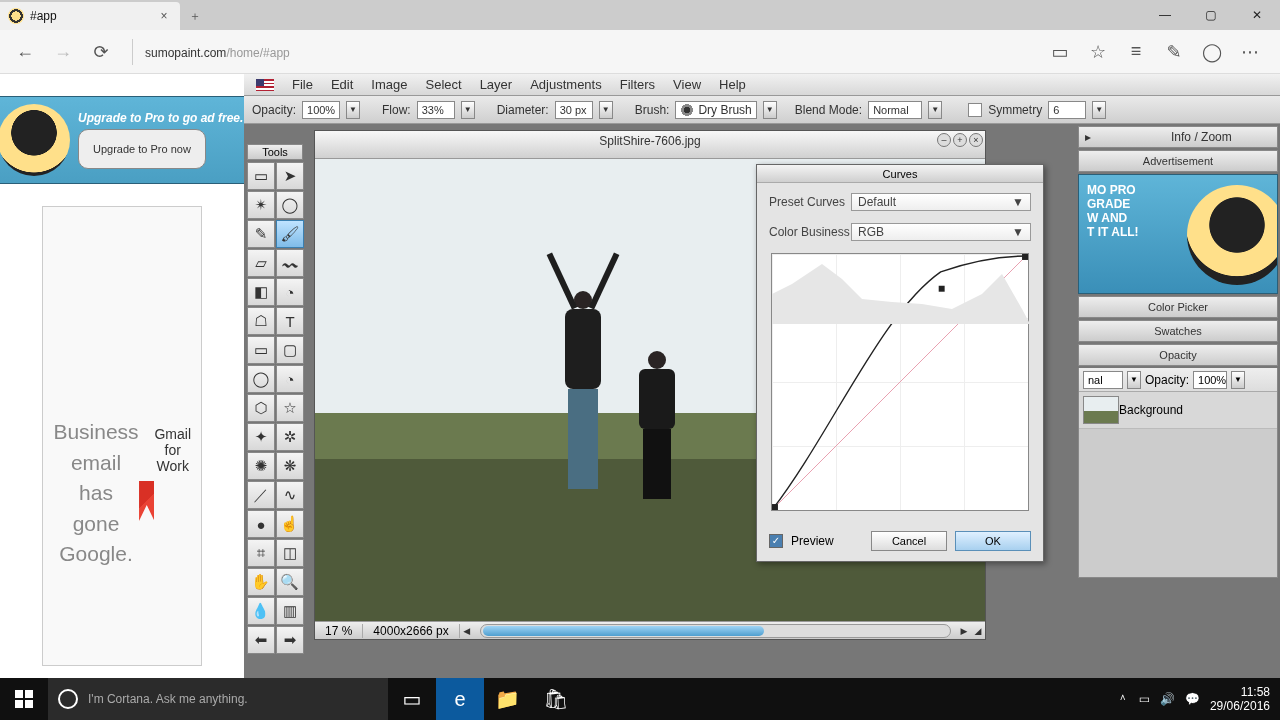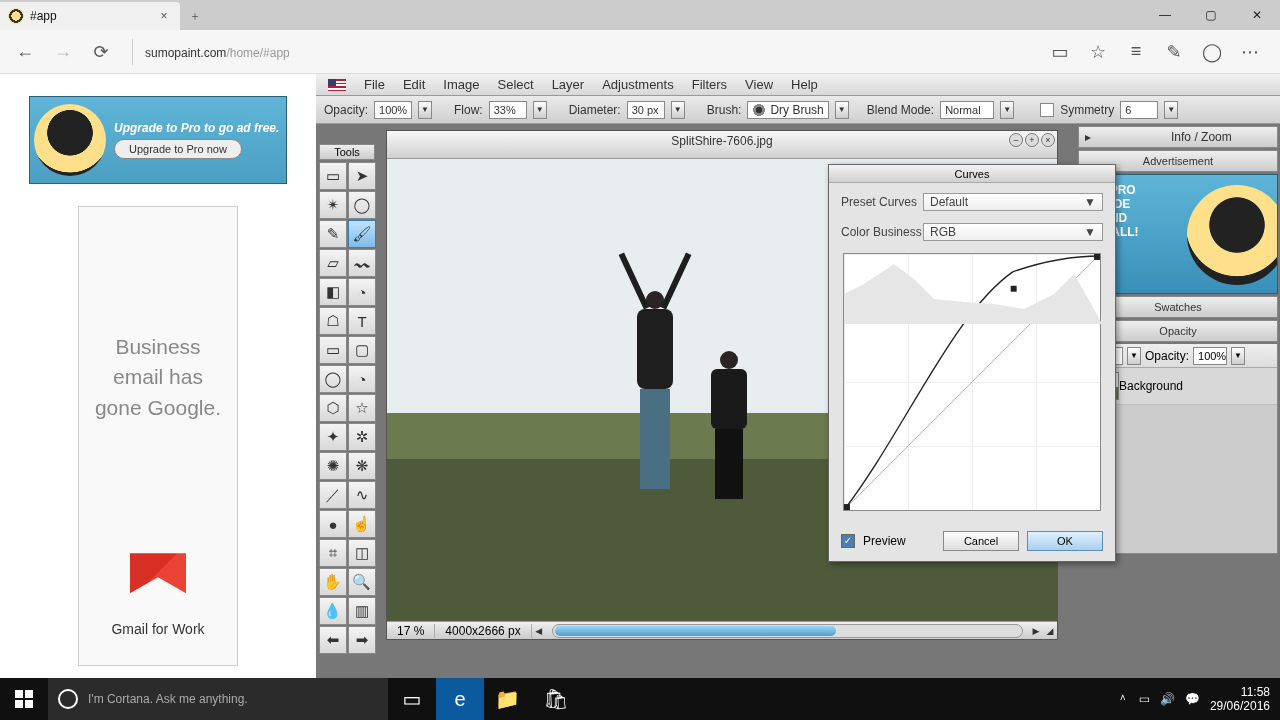--- a/index.html
+++ b/index.html
@@ -15,26 +15,26 @@
 .win-btn{width:46px;height:30px;text-align:center;line-height:30px;color:#222}
 .nav-bar{height:44px;background:#f6f6f6;display:flex;align-items:center;padding:0 6px;border-bottom:1px solid #ddd}
 .nav-btn{width:38px;height:38px;display:flex;align-items:center;justify-content:center;color:#555;font-size:18px}
 .url-sep{width:1px;height:26px;background:#ccc;margin:0 12px}
 .url{font-size:15px;color:#333}
 .url .dim{color:#999}
 .nav-right{margin-left:auto;display:flex;gap:10px;align-items:center;padding-right:10px}
 .nav-ico{width:28px;height:28px;display:flex;align-items:center;justify-content:center;color:#555;font-size:18px}
 
 .page{display:flex;height:604px}
-.left-col{width:316px;background:#fff;display:flex;flex-direction:column;align-items:center;padding-top:22px;gap:22px}
+.left-col{width:244px;background:#fff;display:flex;flex-direction:column;align-items:center;padding-top:22px;gap:22px}
 .ad-pro{width:258px;height:88px;background:linear-gradient(#5fb5d8,#4a9fc3);border:1px solid #2a5f78;display:flex;align-items:center;color:#fff;font-style:italic;font-weight:bold;font-size:12px;padding:4px}
 .ad-pro .mascot{width:72px;height:72px;border-radius:50%;background:radial-gradient(circle at 50% 40%,#222 0 40%,#ffe08a 41% 70%,#222 71%);margin-right:8px}
 .ad-pro .txt{line-height:1.2}
-.ad-pro button{display:block;margin-top:4px;background:#eee;color:#333;border:1px solid #888;border-radius:10px;padding:3px 14px;font-style:normal;font-size:11px}
-.ad-google{width:160px;height:460px;border:1px solid #ccc;background:#f9f9f9;padding:10px;text-align:center;display:flex;flex-direction:column;align-items:center}
+.ad-pro button{display:block;margin-top:4px;background:#eee;color:#333;border:1px solid #888;border-radius:10px;padding:13px 14px;font-style:normal;font-size:11px}
+.ad-google{width:160px;height:460px;border:1px solid #ccc;background:#f9f9f9;padding:10px;text-align:center;display:flex;flex-direction:row;align-items:center}
 .ad-google .headline{font-size:21px;color:#888;font-weight:300;line-height:1.45;margin-top:115px}
 .ad-google .gmail{margin-top:130px;width:56px;height:40px;background:linear-gradient(135deg,#d93025 0 50%,#ea4335 50% 100%);clip-path:polygon(0 0,100% 0,100% 100%,50% 60%,0 100%)}
 .ad-google .sub{margin-top:28px;font-size:14px;color:#333}
 
 .app{flex:1;background:#777;display:flex;flex-direction:column;position:relative}
 .menu-bar{height:22px;background:linear-gradient(#f1f1f1,#d8d8d8);border-bottom:1px solid #999;display:flex;align-items:center;gap:18px;padding:0 12px;color:#333}
 .menu-bar .flag{width:18px;height:12px;background:linear-gradient(#b22234 0 15%,#fff 15% 30%,#b22234 30% 45%,#fff 45% 60%,#b22234 60% 75%,#fff 75% 90%,#b22234 90%);position:relative}
 .menu-bar .flag::before{content:"";position:absolute;width:8px;height:7px;background:#3c3b6e}
 .menu-bar span{font-size:13px}
 .option-bar{height:28px;background:linear-gradient(#eaeaea,#cfcfcf);border-bottom:1px solid #999;display:flex;align-items:center;gap:6px;padding:0 8px;color:#333;font-size:11px}
@@ -292,20 +292,21 @@
             <span>Info / Zoom</span>
           </div>
         <div class="panel-btn">Advertisement</div>
         <div class="mo-pro">
           <div>MO PRO</div>
           <div>GRADE</div>
           <div>W AND</div>
           <div>T IT ALL!</div>
           <div class="mascot"></div>
         </div>
+        <div class="panel-btn">Color Picker</div>
         <div class="panel-btn">Swatches</div>
         <div class="panel-btn">Opacity</div>
         <div class="layers-body">
           <div class="layer-opts">
             <span class="opt-field" style="width:40px">nal</span>
             <span class="opt-dd">▼</span>
             <span>Opacity:</span>
             <span class="opt-field" style="width:34px">100%</span>
             <span class="opt-dd">▼</span>
           </div>

